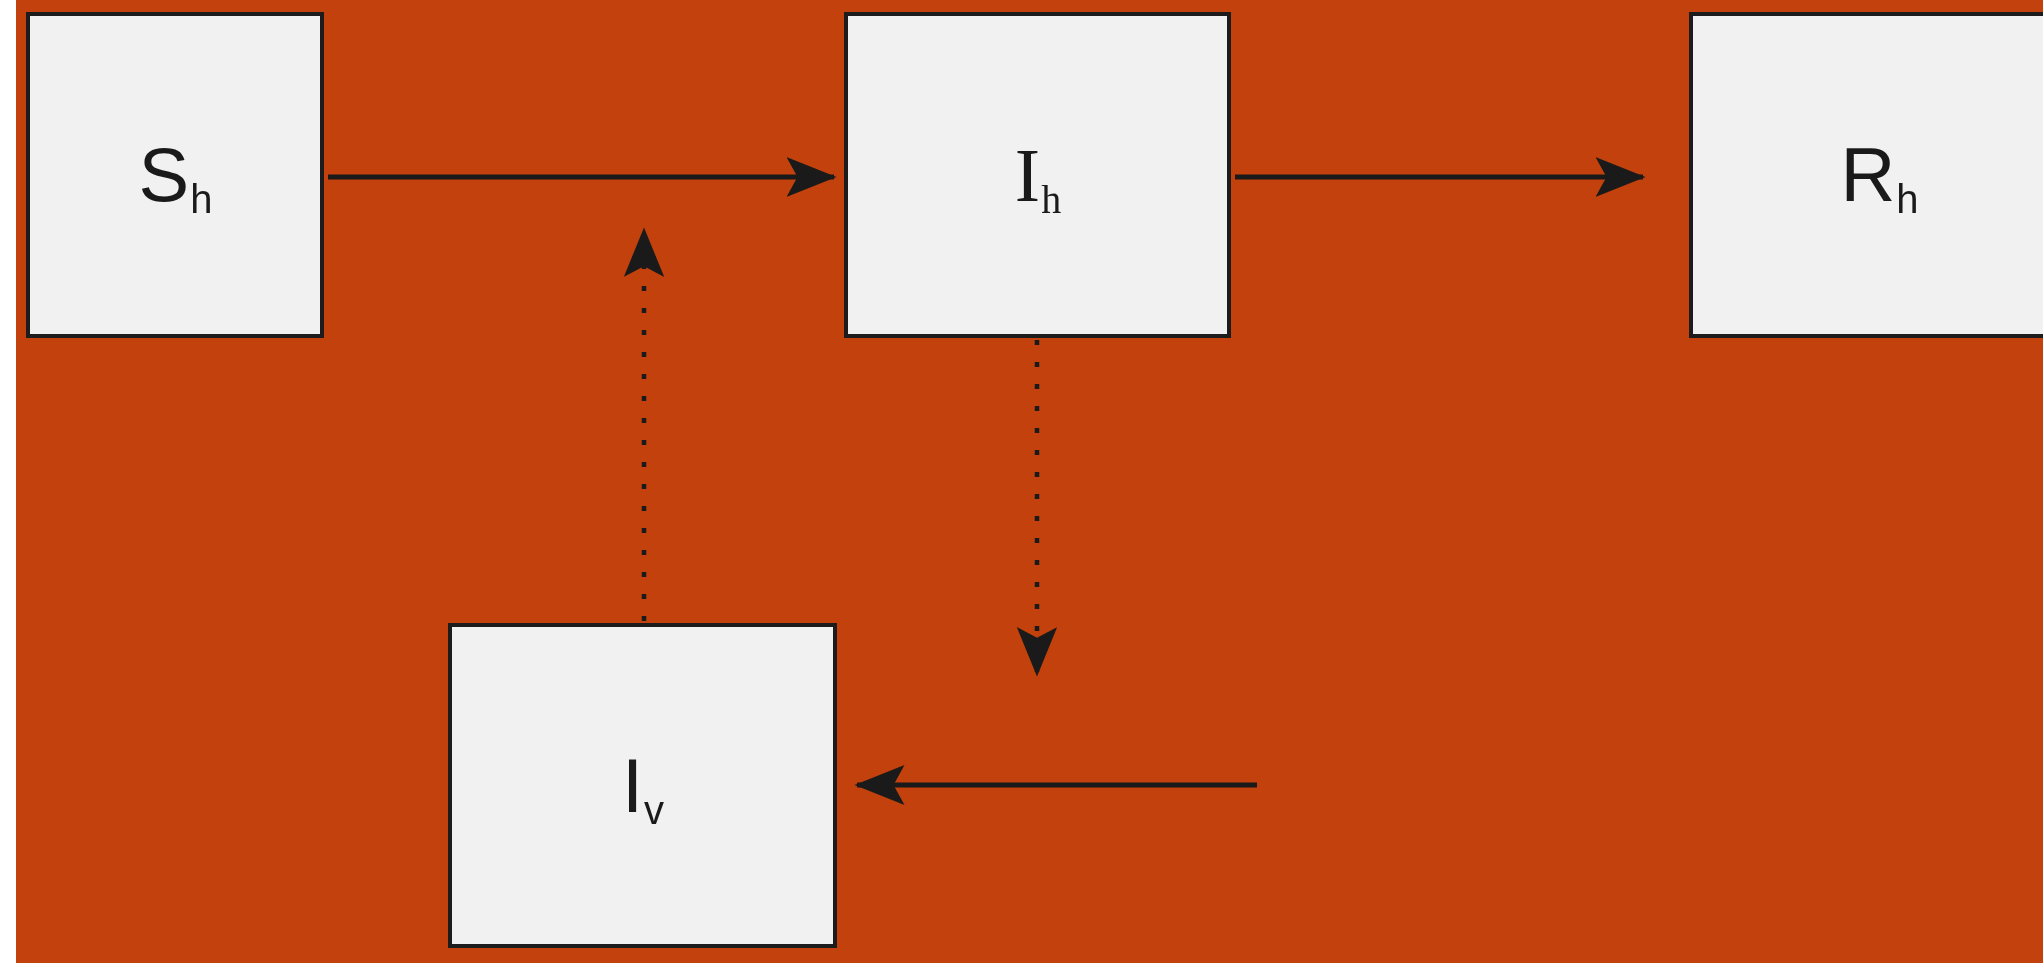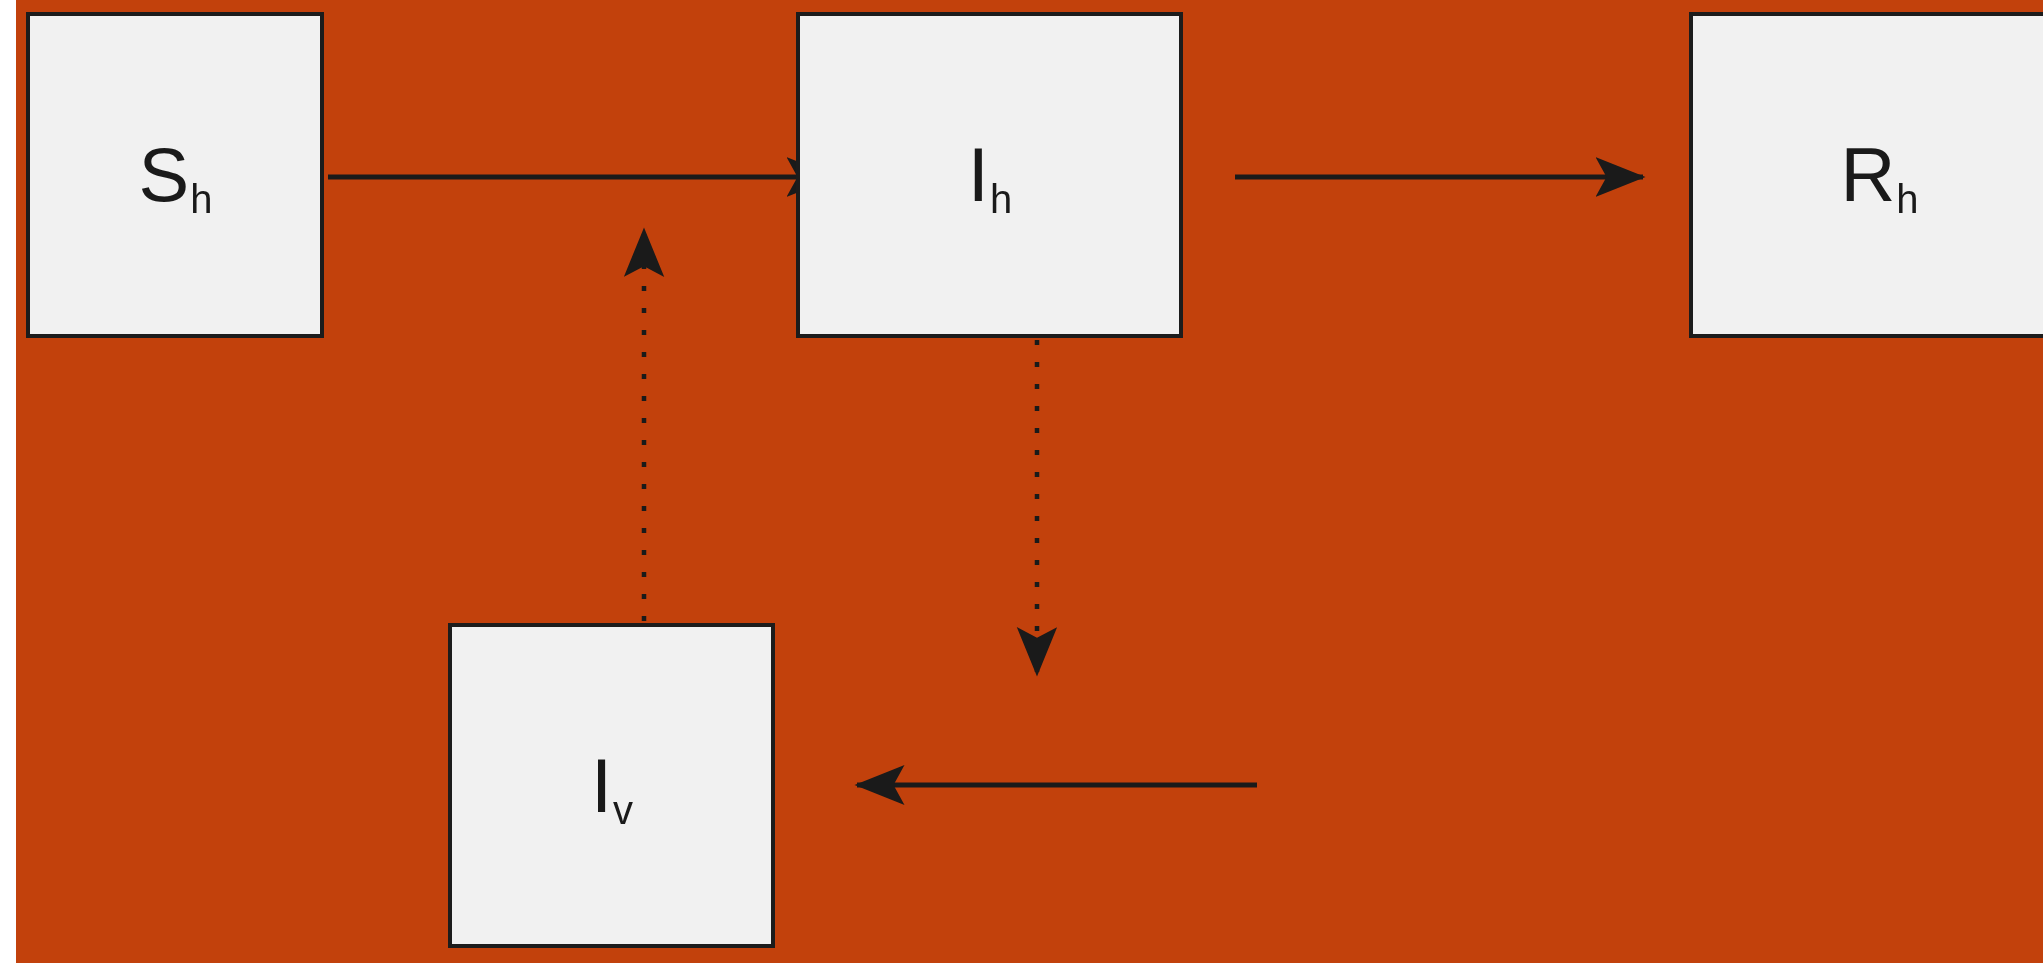--- a/index.html
+++ b/index.html
@@ -74,32 +74,32 @@
 
     <line x1="1021" y1="340" x2="1021" y2="672" stroke="#1a1a1a" stroke-width="4.5" stroke-dasharray="5 17" stroke-linecap="butt" marker-end="url(#arrowDash)"></line>
   </svg>
 
   <div class="node" style="left:10px; top:12px; width:298px; height:326px;">
     <div class="node-label">
       <span>S</span><span class="sub">h</span>
     </div>
   </div>
 
-  <div class="node" style="left:780px; top:12px; width:387px; height:326px;">
+  <div class="node" style="left:828px; top:12px; width:387px; height:326px;font-family:Liberation Serif, serif;">
     <div class="node-label">
       <span>I</span><span class="sub">h</span>
     </div>
   </div>
 
   <div class="node" style="left:1673px; top:12px; width:380px; height:326px;justify-content:center;">
     <div class="node-label">
       <span>R</span><span class="sub">h</span>
     </div>
   </div>
 
-  <div class="node" style="left:432px; top:623px; width:327px; height:325px;">
+  <div class="node" style="left:432px; top:623px; width:389px; height:325px;">
     <div class="node-label">
       <span>I</span><span class="sub">v</span>
     </div>
   </div>
 
 
 </div>
 
 </body></html>

